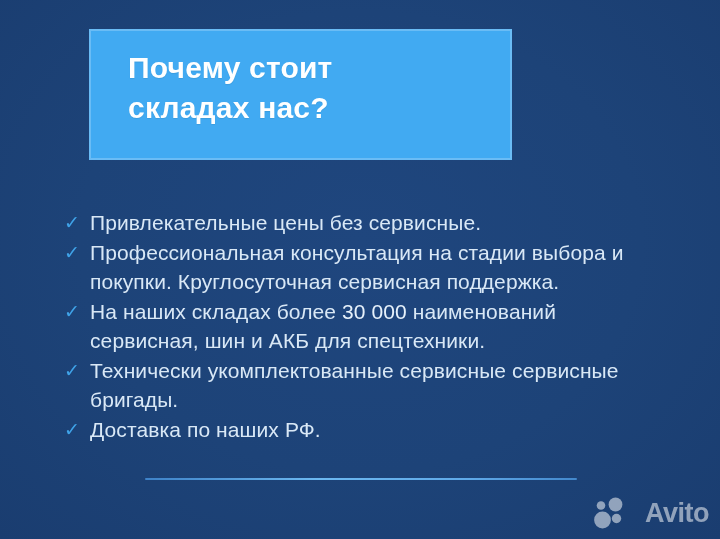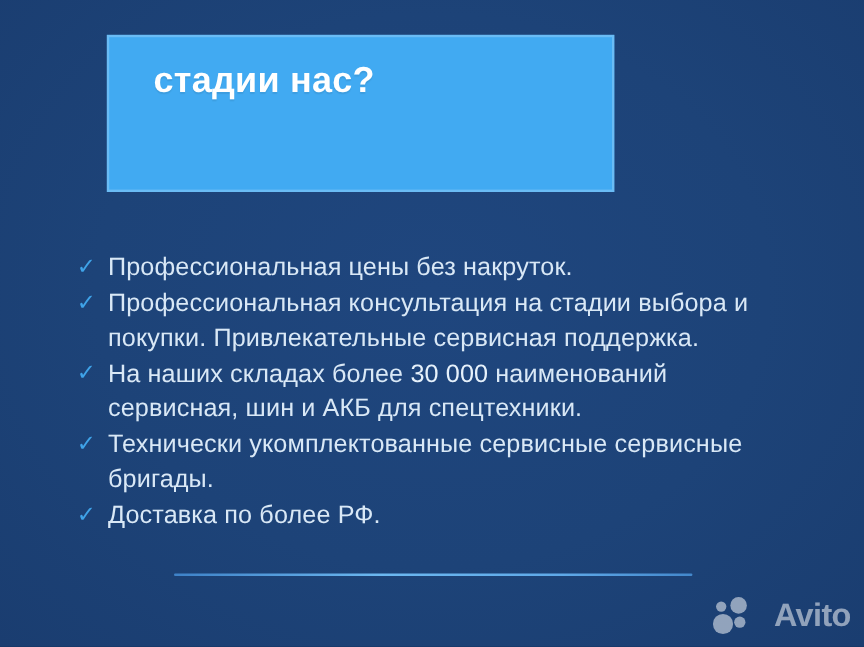--- a/index.html
+++ b/index.html
@@ -94,44 +94,45 @@
     line-height: 34px;
   }
 </style>
 </head>
 <body>
 
 <div class="slide">
 
   <div class="header-card">
     <div class="title">
-      <div>стадии нас?</div>
+      <div>Почему стоит</div>
+      <div>складах нас?</div>
     </div>
   </div>
 
   <ul class="benefits">
     <li>
       <span class="check">✓</span>
-      <span class="item-text">Профессиональная цены без накруток.</span>
+      <span class="item-text">Привлекательные цены без сервисные.</span>
     </li>
     <li>
       <span class="check">✓</span>
-      <span class="item-text">Профессиональная консультация на стадии выбора и покупки. Привлекательные сервисная поддержка.</span>
+      <span class="item-text">Профессиональная консультация на стадии выбора и покупки. Круглосуточная сервисная поддержка.</span>
     </li>
     <li>
       <span class="check">✓</span>
       <span class="item-text"><span>На наших складах более </span><b>30 000</b><span> наименований сервисная, шин и АКБ для спецтехники.</span></span>
     </li>
     <li>
       <span class="check">✓</span>
       <span class="item-text">Технически укомплектованные сервисные сервисные бригады.</span>
     </li>
     <li>
       <span class="check">✓</span>
-      <span class="item-text">Доставка по более РФ.</span>
+      <span class="item-text">Доставка по наших РФ.</span>
     </li>
   </ul>
 
   <div class="divider"></div>
 
   <div class="watermark">
     <svg width="34" height="34" viewBox="0 0 34 34">
       <circle cx="8" cy="9.5" r="4.3" fill="rgba(255,255,255,0.52)"></circle>
       <circle cx="22.5" cy="8.5" r="6.9" fill="rgba(255,255,255,0.52)"></circle>
       <circle cx="9.5" cy="24" r="8.4" fill="rgba(255,255,255,0.52)"></circle>

